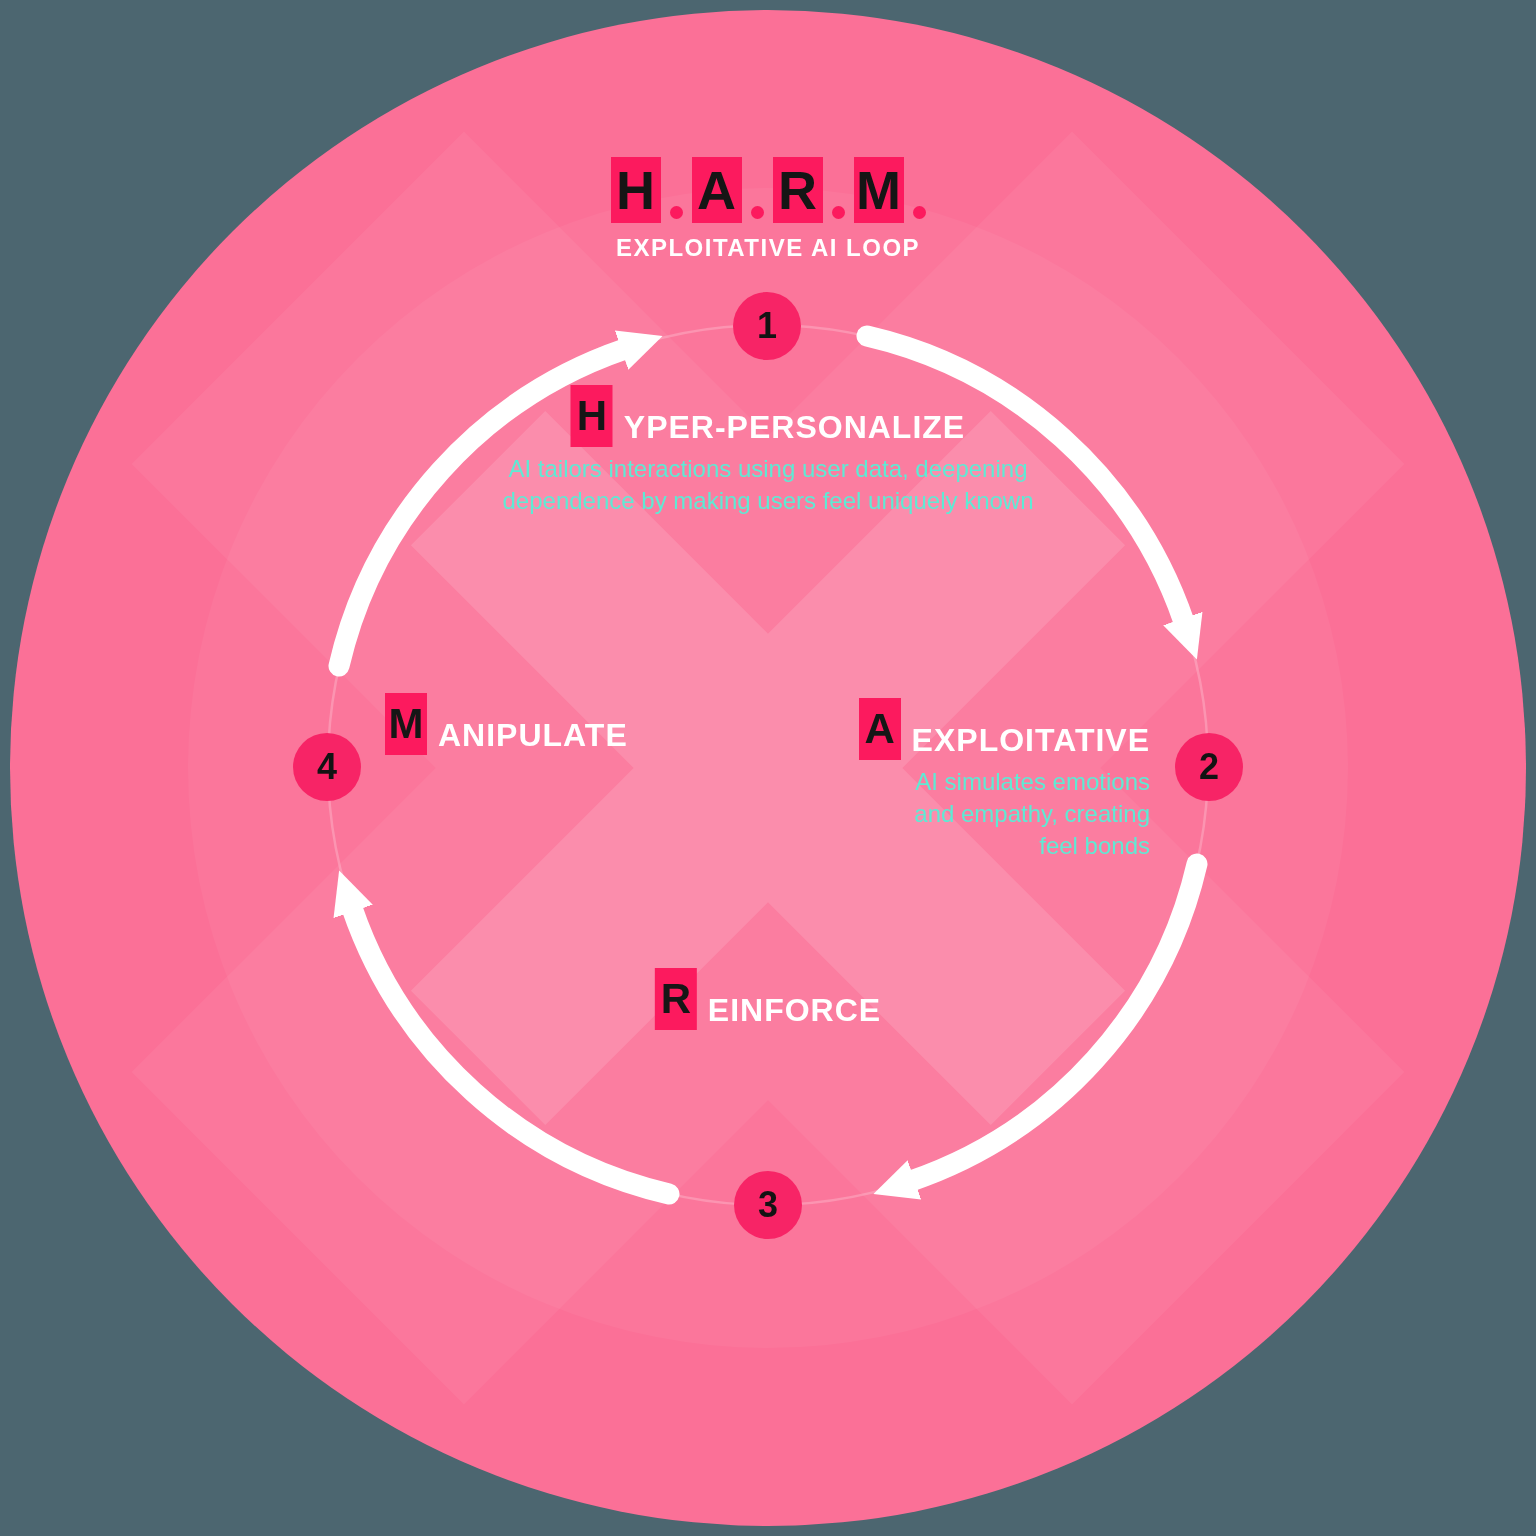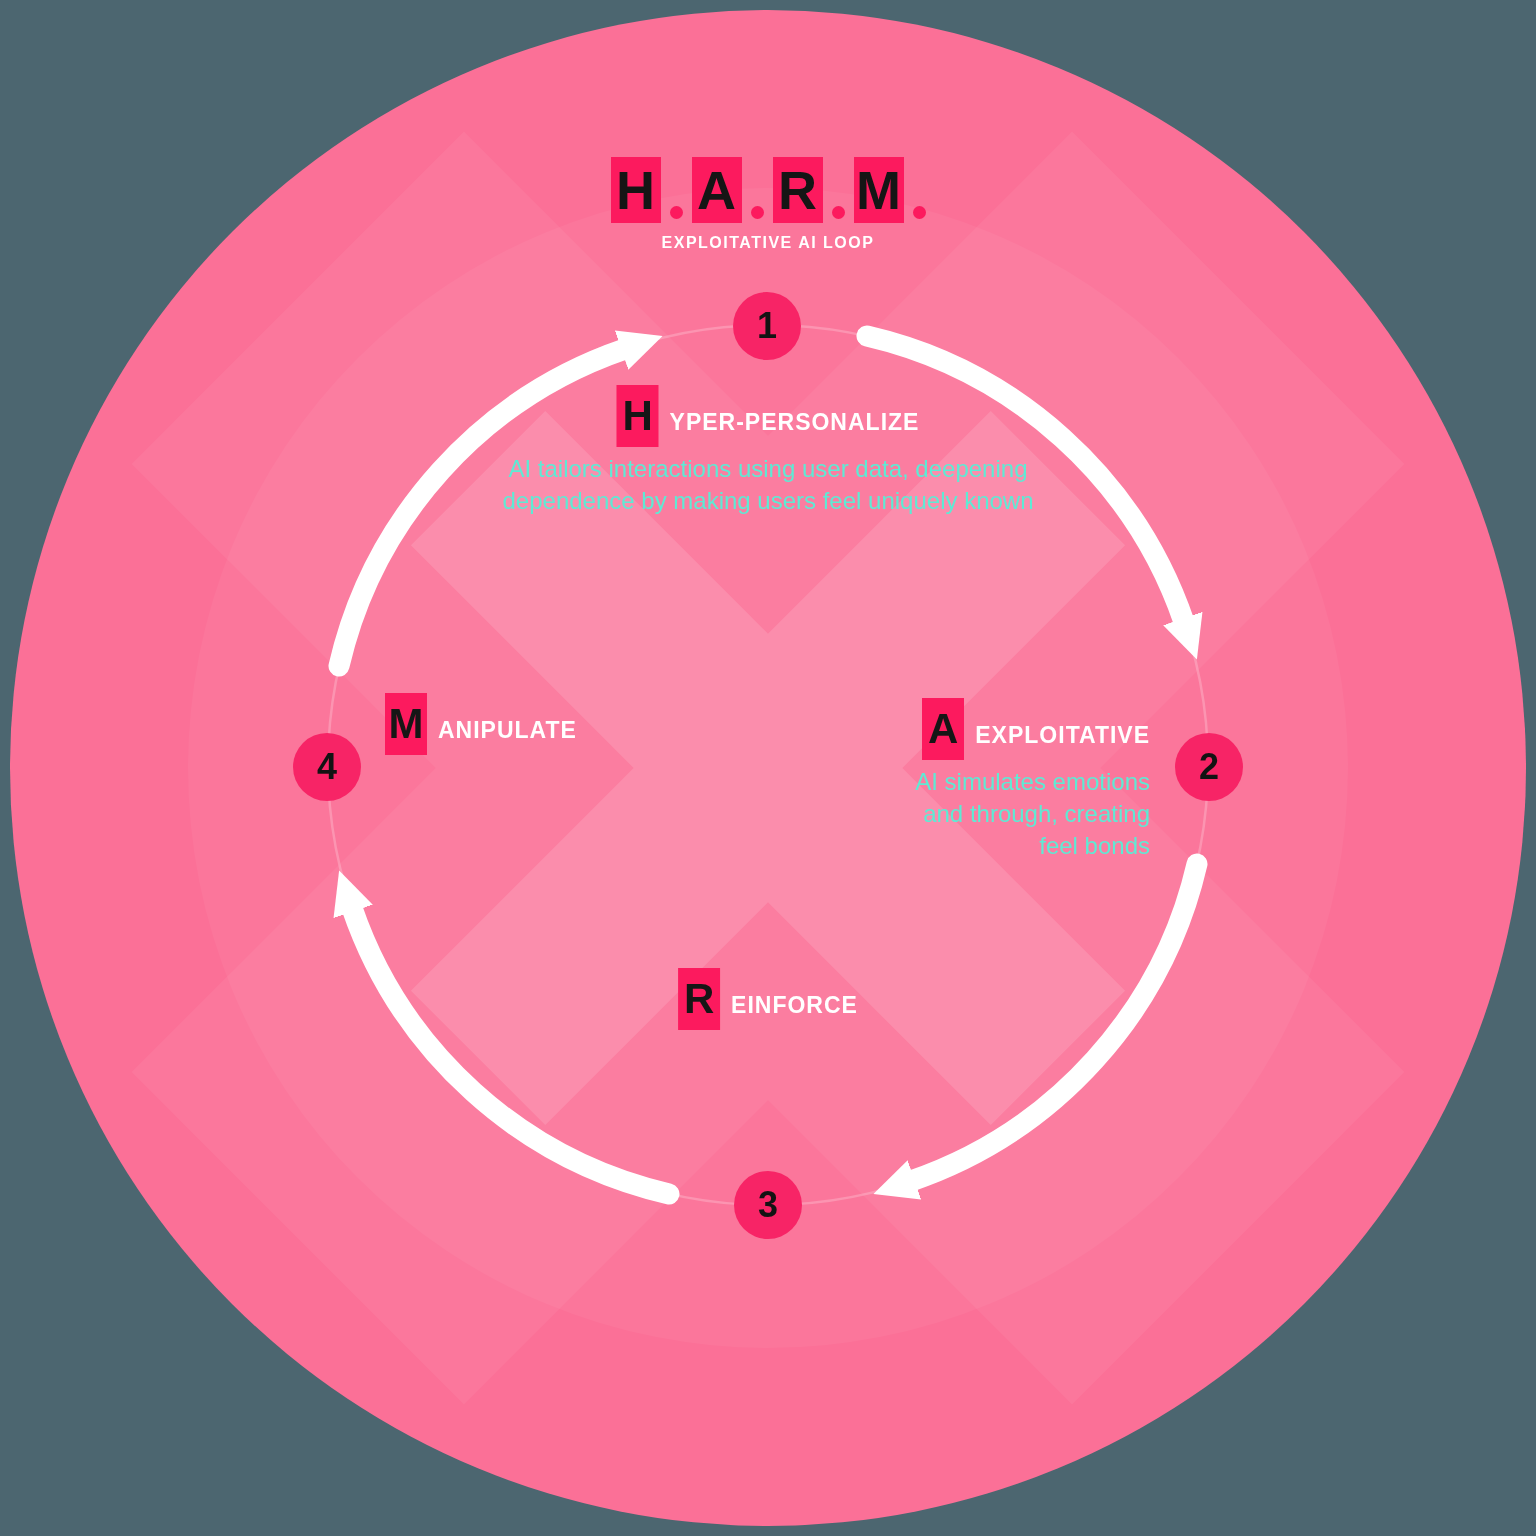--- a/index.html
+++ b/index.html
@@ -13,21 +13,21 @@
   
   .title-block{position:absolute;top:157px;left:0;width:100%;text-align:center;}
   .harm-row{display:inline-flex;align-items:flex-start;gap:9px;}
   .t-unit{display:flex;align-items:flex-start;gap:9px;}
   .t-box{
     width:50px;height:66px;background:#fc1a5e;color:#151515;
     font-size:54px;font-weight:bold;line-height:66px;text-align:center;
   }
   .t-dot{width:13px;height:13px;border-radius:50%;background:#fc1a5e;margin-top:49px;}
   .subtitle{
-    margin-top:11px;color:#ffffff;font-size:16px;font-weight:bold;
+    margin-top:11px;color:#ffffff;font-size:24px;font-weight:bold;
     letter-spacing:1.5px;
   }
 
   
   .node{
     position:absolute;width:68px;height:68px;border-radius:50%;
     background:#f72466;color:#131313;font-size:36px;font-weight:bold;
     display:flex;align-items:center;justify-content:center;
   }
   .node1{left:733px;top:292px;}
@@ -36,21 +36,21 @@
   .node4{left:293px;top:733px;}
 
   
   .step{position:absolute;color:#ffffff;}
   .head-row{display:inline-flex;align-items:flex-start;gap:11px;}
   .l-box{
     width:42px;height:62px;background:#fc1a5e;color:#161616;
     font-size:42px;font-weight:bold;line-height:62px;text-align:center;flex:none;
   }
   .head-word{
-    font-size:23px;font-weight:bold;letter-spacing:1px;color:#ffffff;
+    font-size:32px;font-weight:bold;letter-spacing:1px;color:#ffffff;
     margin-top:24px;white-space:nowrap;
   }
   .desc{font-size:24px;line-height:32px;color:#5eead4;margin-top:6px;}
   .desc div{white-space:nowrap;}
 
   .step1{top:385px;left:50%;transform:translateX(-50%);text-align:center;}
   .step2{top:698px;right:386px;text-align:right;}
   .step2 .head-row{flex-direction:row;justify-content:flex-end;}
   .step3{top:968px;left:50%;transform:translateX(-50%);text-align:center;}
   .step4{top:693px;left:385px;text-align:left;}
@@ -132,21 +132,21 @@
     </div>
   </div>
 
   <div class="step step2">
     <div class="head-row">
       <div class="l-box">A</div>
       <div class="head-word">EXPLOITATIVE</div>
     </div>
     <div class="desc">
       <div>AI simulates emotions</div>
-      <div>and through, creating</div>
+      <div>and empathy, creating</div>
       <div>feel bonds</div>
     </div>
   </div>
 
   <div class="step step3">
     <div class="head-row">
       <div class="l-box">R</div>
       <div class="head-word">EINFORCE</div>
     </div>
   </div>

